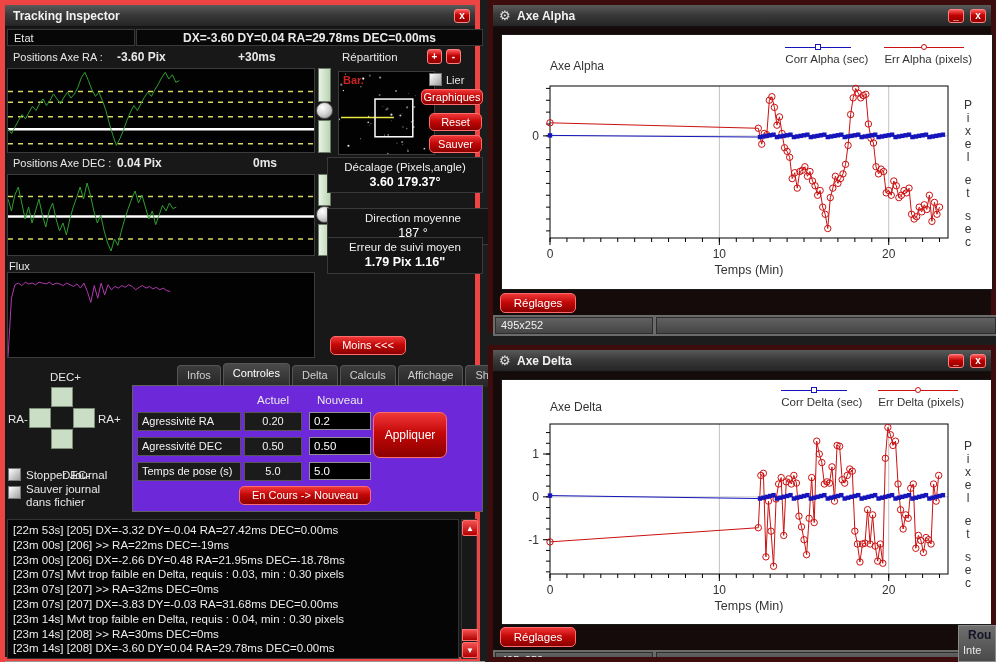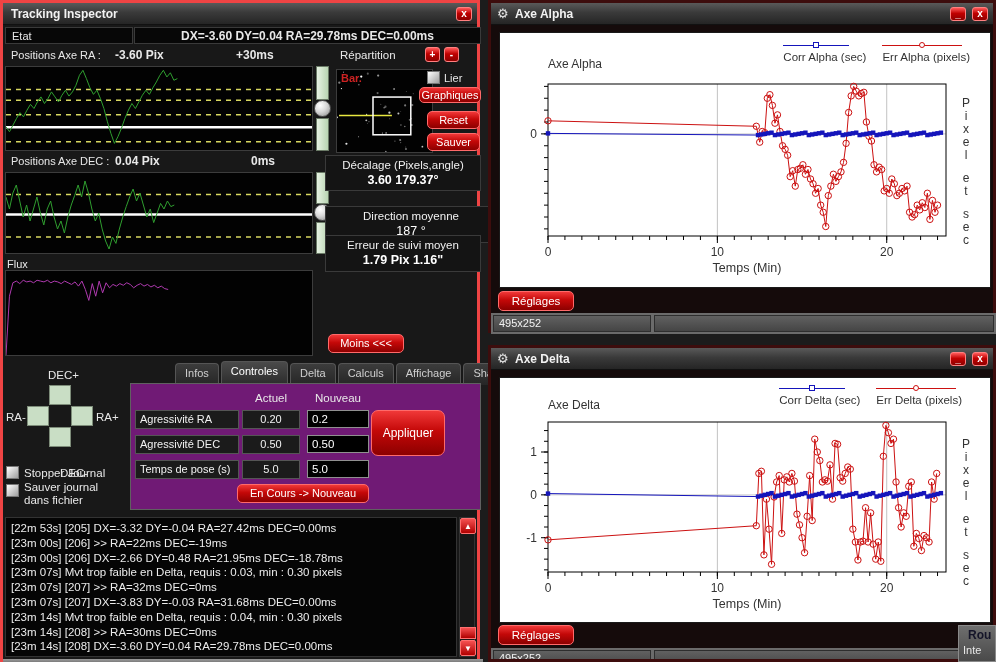--- a/index.html
+++ b/index.html
@@ -1,19 +1,19 @@
 <!DOCTYPE html>
 <html><head>
 <meta charset="utf-8">
 <style>
   * { margin:0; padding:0; box-sizing:border-box; }
   html,body { width:996px; height:662px; overflow:hidden; background:#1c1c1c;
     font-family:"Liberation Sans", sans-serif; font-size:11px; color:#e8e8e8; }
   #desktop { position:relative; width:996px; height:662px; background:#1c1c1c; }
-  .window { position:absolute; background:#181818; border:3px solid #ef4444; }
+  .window { position:absolute; background:#181818; border:5px solid #ef4444; }
   .titlebar { position:absolute; left:0; top:0; right:0; height:22px;
     background:linear-gradient(180deg,#5a5a5a 0%,#3a3a3a 45%,#252525 100%);
     border-bottom:1px solid #111; }
   .titlebar .title { position:absolute; left:8px; top:4px; font-weight:bold; font-size:12px; color:#f2f2f2; }
   .tb-btn { position:absolute; top:4px; width:16px; height:14px; border-radius:3px;
     background:linear-gradient(180deg,#ff5a5a,#c00000 45%,#8f0000);
     border:1px solid #ff8080; color:#fff; font-size:10px; font-weight:bold;
     text-align:center; line-height:12px; cursor:pointer; }
   .gear { position:absolute; left:6px; top:3px; color:#e0e0e0; font-size:13px; }
   .btn-red { background:linear-gradient(180deg,#f03838 0%,#c40808 45%,#8c0000 100%);
@@ -29,21 +29,21 @@
   .darkpanel { position:absolute; background:#141414; border:1px solid #3a3a3a; text-align:center; }
   .darkpanel .pt { margin-top:3px; font-size:11.5px; color:#f0f0f0; }
   .darkpanel .pv { font-weight:bold; font-size:12.5px; color:#fff; margin-top:2px; }
   .checkbox { position:absolute; width:13px; height:13px; border:1px solid #777;
     background:linear-gradient(135deg,#ffffff,#9f9f9f); cursor:pointer; }
   .padsq { position:absolute; width:22px; height:20px; background:#c9dec5; border:1px solid #7d8c79; cursor:pointer; }
   .tabs { position:absolute; display:flex; gap:2px; }
   .tab { padding:3px 9px 4px 9px; background:linear-gradient(180deg,#3c3c3c,#262626);
     border:1px solid #555; border-bottom:none; border-radius:4px 4px 0 0; color:#cfcfcf; cursor:pointer; }
   .tab.active { background:linear-gradient(180deg,#4a4a4a,#2e2e2e); color:#fff; position:relative; top:-2px; padding-bottom:6px;text-align:center; }
-  .tabpanel { position:absolute; background:#701a75; border:1px solid #606060; }
+  .tabpanel { position:absolute; background:#6d28d9; border:1px solid #606060; }
   .cell { position:absolute; border:1px solid #555; background:#1b1b1b; color:#f2f2f2; height:19px; line-height:17px; }
   .inputbox { position:absolute; height:18px; background:#000; color:#fff; border:1px solid #909090;
     font-family:"Liberation Sans",sans-serif; font-size:11.5px; padding-left:4px; }
   .log { position:absolute; background:#050505; border:1px solid #333; overflow:hidden;
     font-size:11.5px; line-height:14.8px; padding:3px 5px; color:#ececec; }
   .sb-btn { position:absolute; left:0; width:16px; height:16px; border-radius:2px;
     background:linear-gradient(180deg,#f45050,#b00000); border:1px solid #ff7070;
     color:#fff; font-size:8px; text-align:center; line-height:15px; cursor:pointer; }
   .chart-area { position:absolute; background:#fff; border:1px solid #1a1a1a; color:#333; }
   .chart-title { position:absolute; font-size:12px; color:#333; }

